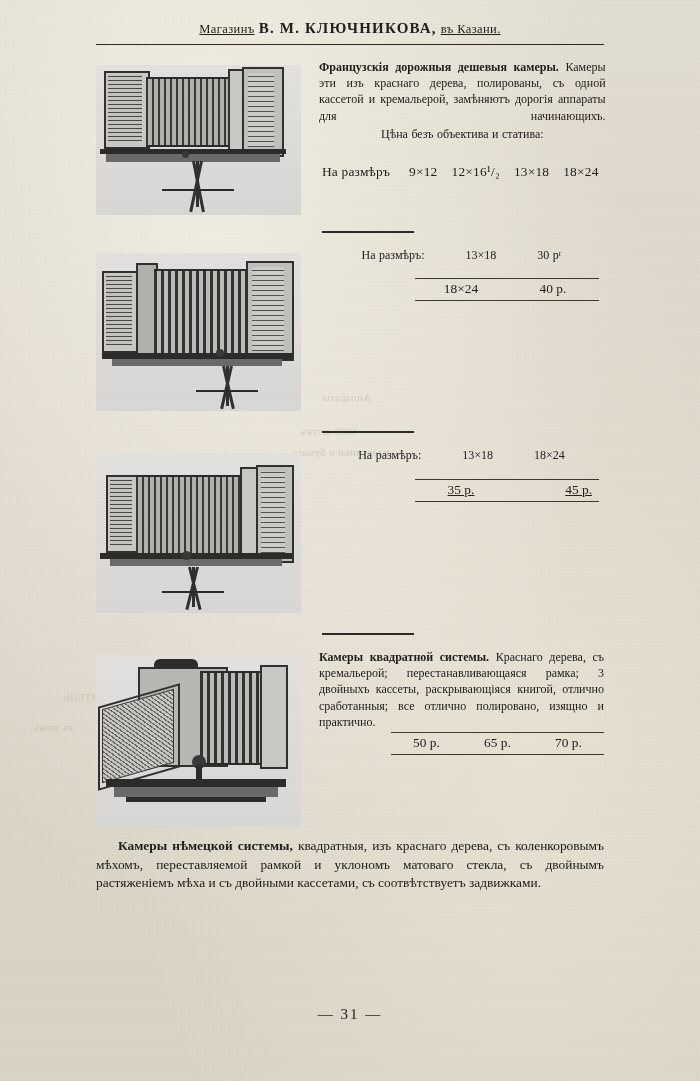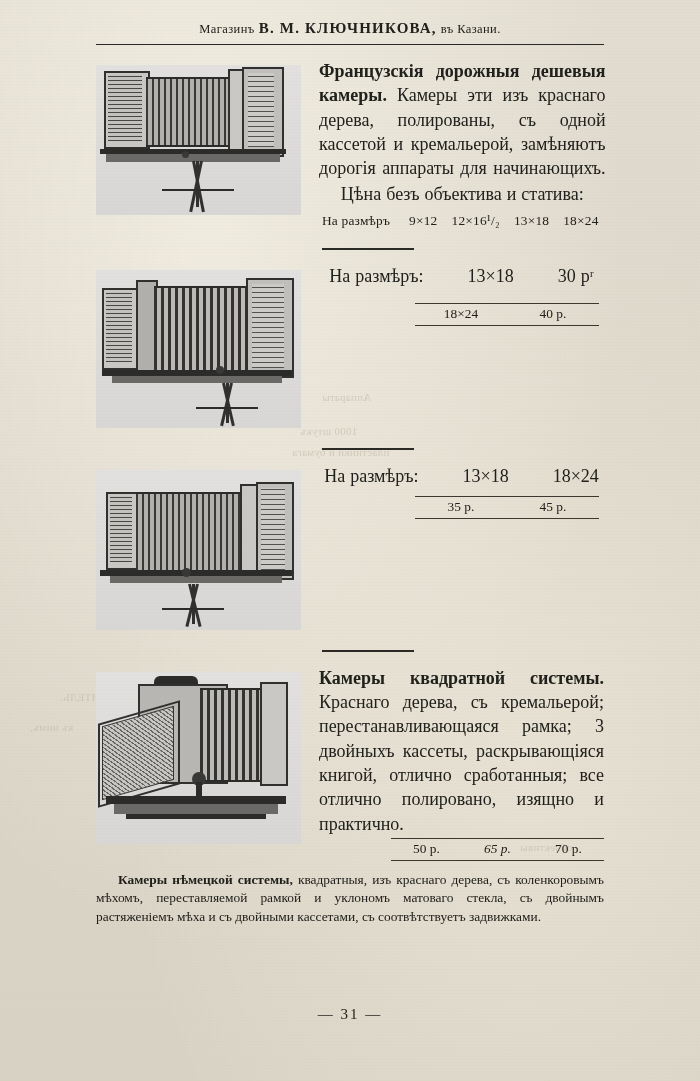--- a/index.html
+++ b/index.html
@@ -52,21 +52,21 @@
     width: 508px;
   }
 
   .header {
     text-align: center;
     font-size: 14.5px;
     letter-spacing: .4px;
     padding-bottom: 7px;
     white-space: nowrap;
   }
-  .header .small { font-size: 12.5px; }
+  .header .small { font-size: 12.5px; text-decoration: underline; }
   .header .big {
     font-size: 15px;
     font-weight: bold;
     letter-spacing: 1.2px;
   }
   .rule-top {
     border-top: 1px solid #2b2a25;
     margin: 0 0 14px 0;
     width: 100%;
   }
@@ -80,38 +80,38 @@
     width: 215px;
     flex: 0 0 215px;
     padding-top: 6px;
   }
   .txt {
     flex: 1 1 auto;
     padding-left: 8px;
   }
   p.para {
     margin: 0 0 2px 0;
-    font-size: 18px;
+    font-size: 12px;
     line-height: 1.35;
     text-align: justify;
     text-align-last: justify;
     word-spacing: .5px;
   }
   p.para.center { text-align: center; text-align-last: center; }
   .lead { font-weight: bold; }
 
   .pricehead {
     margin-top: 8px;
     font-size: 13.4px;
     text-align: center;
   }
 
   table.price {
     border-collapse: collapse;
-    margin-top: 4px;
+    margin-top: 20px;
     font-size: 13.4px;
   }
   table.price td {
     padding: 2px 7px 3px 7px;
     text-align: center;
     white-space: nowrap;
   }
   table.price.bordered td { border-top: 1px solid #3a382f; }
   table.price.bordered tr:last-child td { border-bottom: 1px solid #3a382f; }
   .sizes td { letter-spacing: .2px; }
@@ -299,25 +299,25 @@
       </div>
     </div>
     <div class="txt">
       <p class="para center pricehead" style="margin-bottom:0;">
         <span>На размѣръ:</span>
         <span style="display:inline-block; width:34px;"></span>
         <span>13×18</span>
         <span style="display:inline-block; width:34px;"></span>
         <span>18×24</span>
       </p>
-      <table class="price bordered" style="margin-left:96px; margin-top:8px;">
+      <table class="price bordered" style="margin-left:96px; margin-top:16px;text-decoration:underline;">
         <tbody>
             <tr>
           <td style="width:78px;">35 р.</td>
-          <td style="width:78px;">45 р.</td>
+          <td style="width:78px;text-align:right;">45 р.</td>
         </tr>
       </tbody>
         </table>
     </div>
   </div>
 
   <div class="divider left" style="margin-top:20px;"></div>
 
   <div class="block">
     <div class="fig">
@@ -334,21 +334,21 @@
         <div class="eg-ink" style="left:18px; top:132px; width:164px; height:10px; background:#6f695c;"></div>
         <div class="eg-ink" style="left:30px; top:142px; width:140px; height:5px;"></div>
       </div>
     </div>
     <div class="txt">
       <p class="para"><span class="lead">Камеры квадратной системы.</span><span> Краснаго дерева, съ кремальерой; перестанавливающаяся рамка; 3 двойныхъ кассеты, раскрывающіяся книгой, отлично сработанныя; все отлично полировано, изящно и практично.</span></p>
       <table class="price bordered" style="margin-left:72px; margin-top:0;">
         <tbody>
             <tr>
           <td style="width:60px;">50 р.</td>
-          <td style="width:60px;font-style:italic;">65 р.</td>
+          <td style="width:60px;">65 р.</td>
           <td style="width:60px;">70 р.</td>
         </tr>
       </tbody>
         </table>
     </div>
   </div>
 
   <p class="botpara">
     <span class="lead">Камеры нѣмецкой системы,</span><span> квадратныя, изъ краснаго дерева, съ коленкоровымъ мѣхомъ, переставляемой рамкой и уклономъ матоваго стекла, съ двойнымъ растяженіемъ мѣха и съ двойными кассетами, съ соотвѣтствуетъ задвижками.</span>
   </p>

